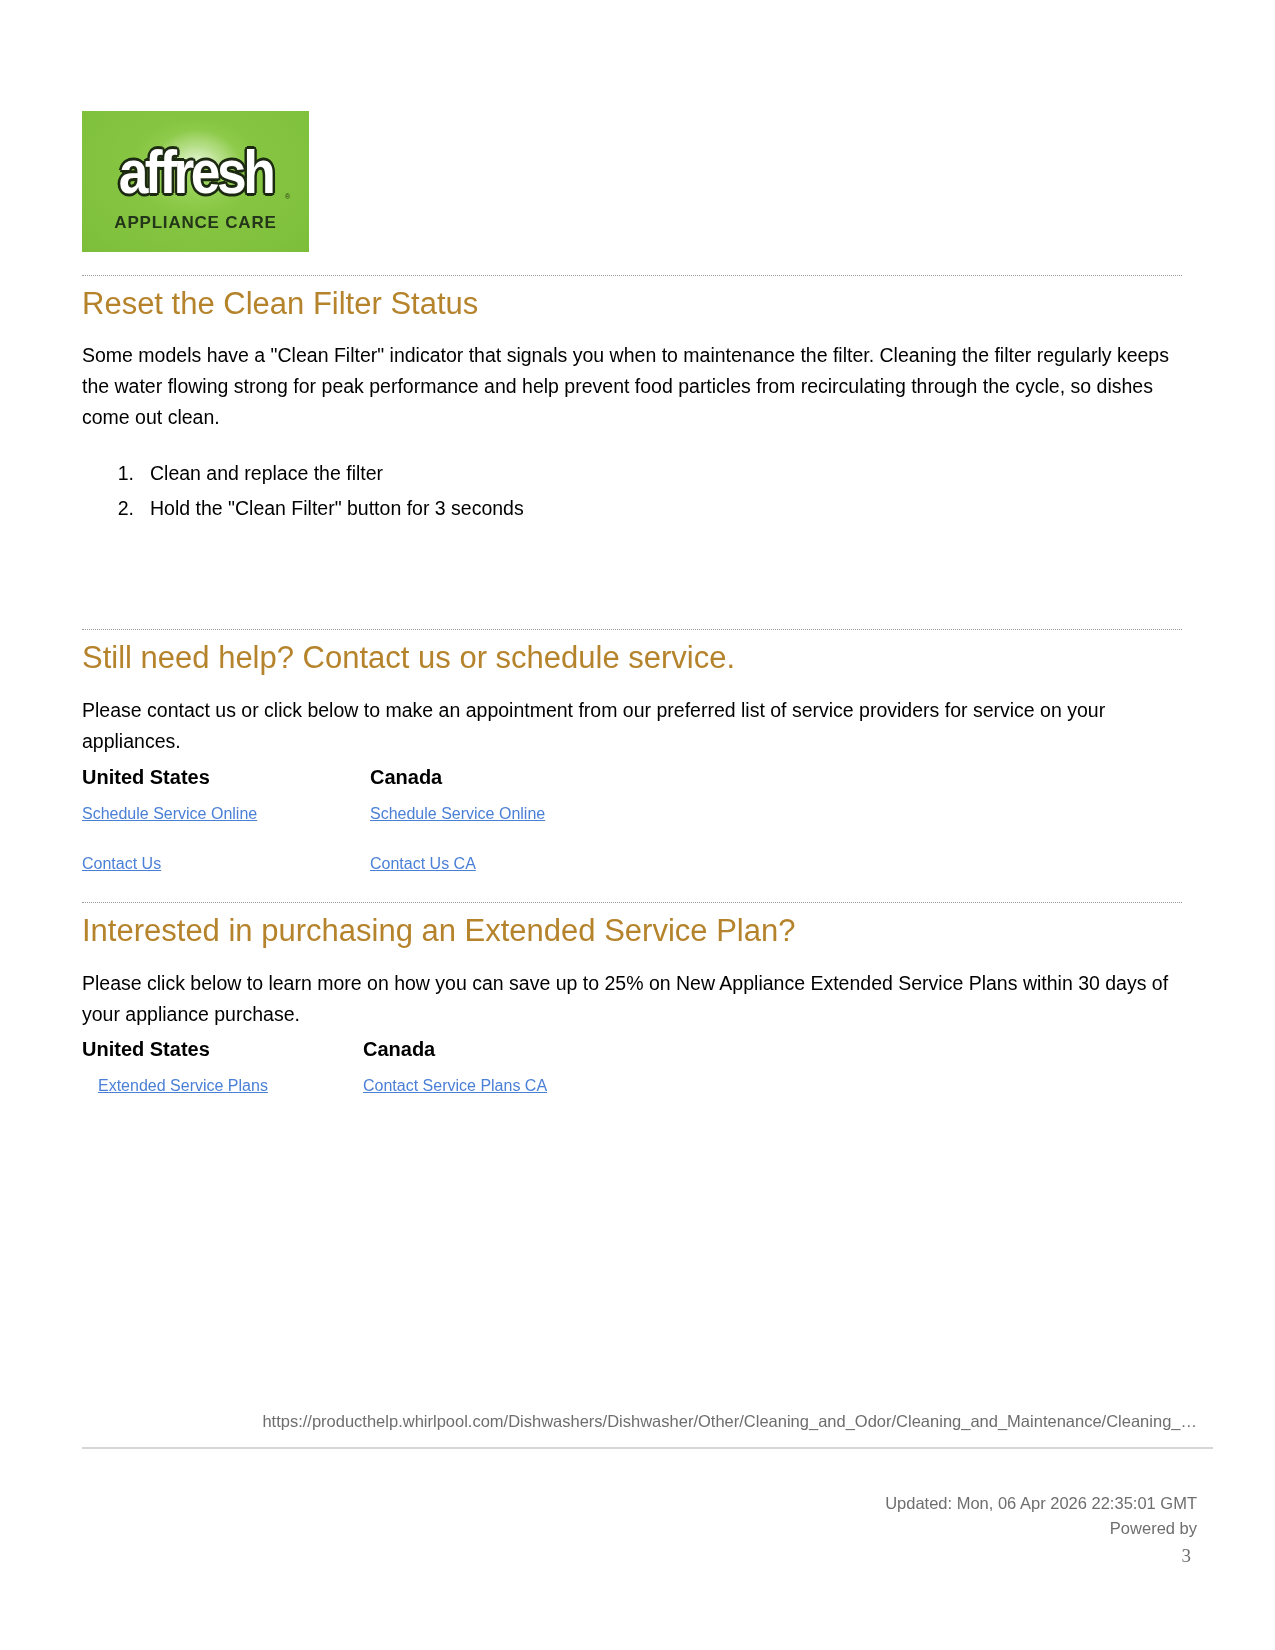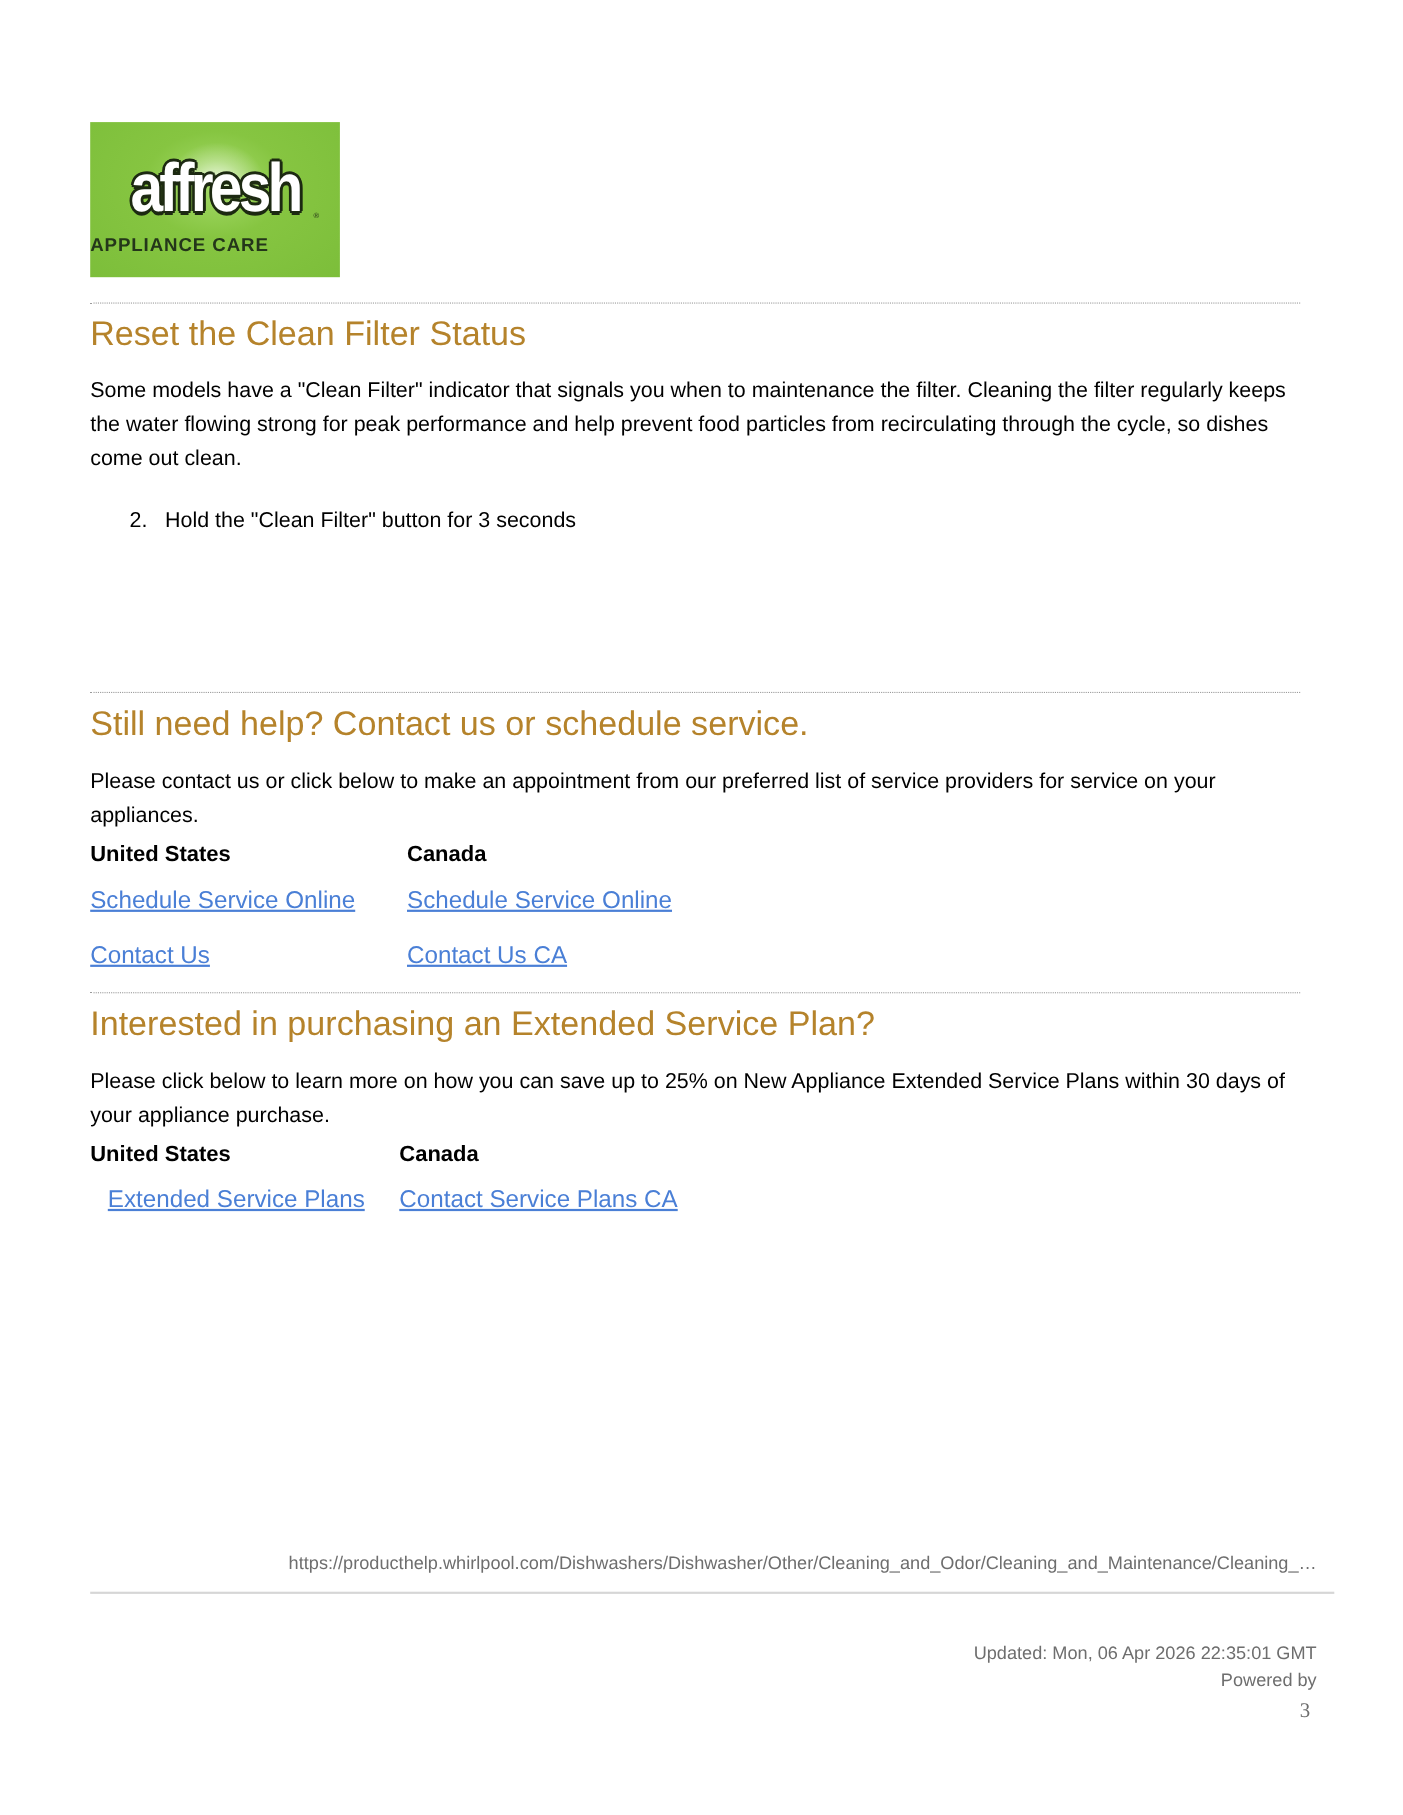--- a/index.html
+++ b/index.html
@@ -21,42 +21,42 @@
       font-family: "Liberation Sans", sans-serif; font-weight: bold; font-size: 62px;
       letter-spacing: -4px; color: #ffffff;
       text-shadow: -2px -2px 0 #1d2a12, 2px -2px 0 #1d2a12, -2px 2px 0 #1d2a12, 2px 2px 0 #1d2a12, 0 3px 0 #1d2a12, 3px 0 0 #1d2a12, -3px 0 0 #1d2a12, 0 -3px 0 #1d2a12;
       transform: scaleX(0.86); transform-origin: center;
       line-height: 1;
     }
     .logo .reg {
       position: absolute; left: 203px; top: 82px; font-size: 7px; color: #2a3a1a;
     }
     .logo .tag {
-      position: absolute; left: 0; width: 100%; top: 102px; text-align: left;
+      position: absolute; left: 0; width: 100%; top: 102px; text-align: center;
       font-weight: bold; font-size: 17px; letter-spacing: 0.8px; color: #24361a;
     }
     .divider {
       position: absolute; left: 82px; width: 1100px; height: 0;
       border-top: 1px dotted #9a9a9a;
     }
     .heading {
       position: absolute; left: 82px; margin: 0;
       font-weight: normal; font-size: 31px; color: #b5832b; white-space: nowrap;
     }
     .para {
       position: absolute; left: 82px; width: 1100px; margin: 0;
       font-size: 19.5px; line-height: 31px; color: #000;
     }
     .steps { position: absolute; left: 82px; top: 456px; margin: 0; padding: 0; list-style: none; }
     .steps li { font-size: 19.5px; height: 35px; line-height: 35px; white-space: nowrap; }
     .steps .num { display: inline-block; width: 52px; text-align: right; padding-right: 0; }
     .steps .txt { display: inline-block; padding-left: 16px; }
     .colhead { position: absolute; font-size: 20px; font-weight: bold; white-space: nowrap; }
     .link {
-      position: absolute; font-size: 22px; color: #4a7fd6; text-decoration: underline;
+      position: absolute; font-size: 16px; color: #4a7fd6; text-decoration: underline;
       white-space: nowrap; cursor: pointer;
     }
     .footer-rule { position: absolute; left: 82px; top: 1447px; width: 1131px; border-top: 2px solid #d6d6d6; }
     .footer-line {
       position: absolute; right: 78px; font-size: 16.5px; color: #6e6e6e; white-space: nowrap; text-align: right;
     }
     .footer-url { right: 78px; max-width: 960px; overflow: hidden; text-overflow: ellipsis; }
     .page-num {
       position: absolute; right: 84px; top: 1545px; font-family: "Liberation Serif", serif; font-size: 19px; color: #6e6e6e;
     }
@@ -69,20 +69,23 @@
   <div class="word">affresh</div>
   <div class="reg">®</div>
   <div class="tag">APPLIANCE CARE</div>
 </div>
 
 <div class="divider" style="top:275px;"></div>
 <h2 class="heading" style="top:286px;">Reset the Clean Filter Status</h2>
 <p class="para" style="top:340px;">Some models have a "Clean Filter" indicator that signals you when to maintenance the filter.  Cleaning the filter regularly keeps the water flowing strong for peak performance and help prevent food particles from recirculating through the cycle, so dishes come out clean.</p>
 
 <ol class="steps">
+  <li>
+    <span class="num">1.</span><span class="txt">Clean and replace the filter</span>
+  </li>
   <li>
     <span class="num">2.</span><span class="txt">Hold the "Clean Filter" button for 3 seconds</span>
   </li>
 </ol>
 
 <div class="divider" style="top:629px;"></div>
 <h2 class="heading" style="top:640px;">Still need help? Contact us or schedule service.</h2>
 <p class="para" style="top:695px;">Please contact us or click below to make an appointment from our preferred list of service providers for service on your appliances.</p>
 
 <div class="colhead" style="left:82px; top:766px;">United States</div>

